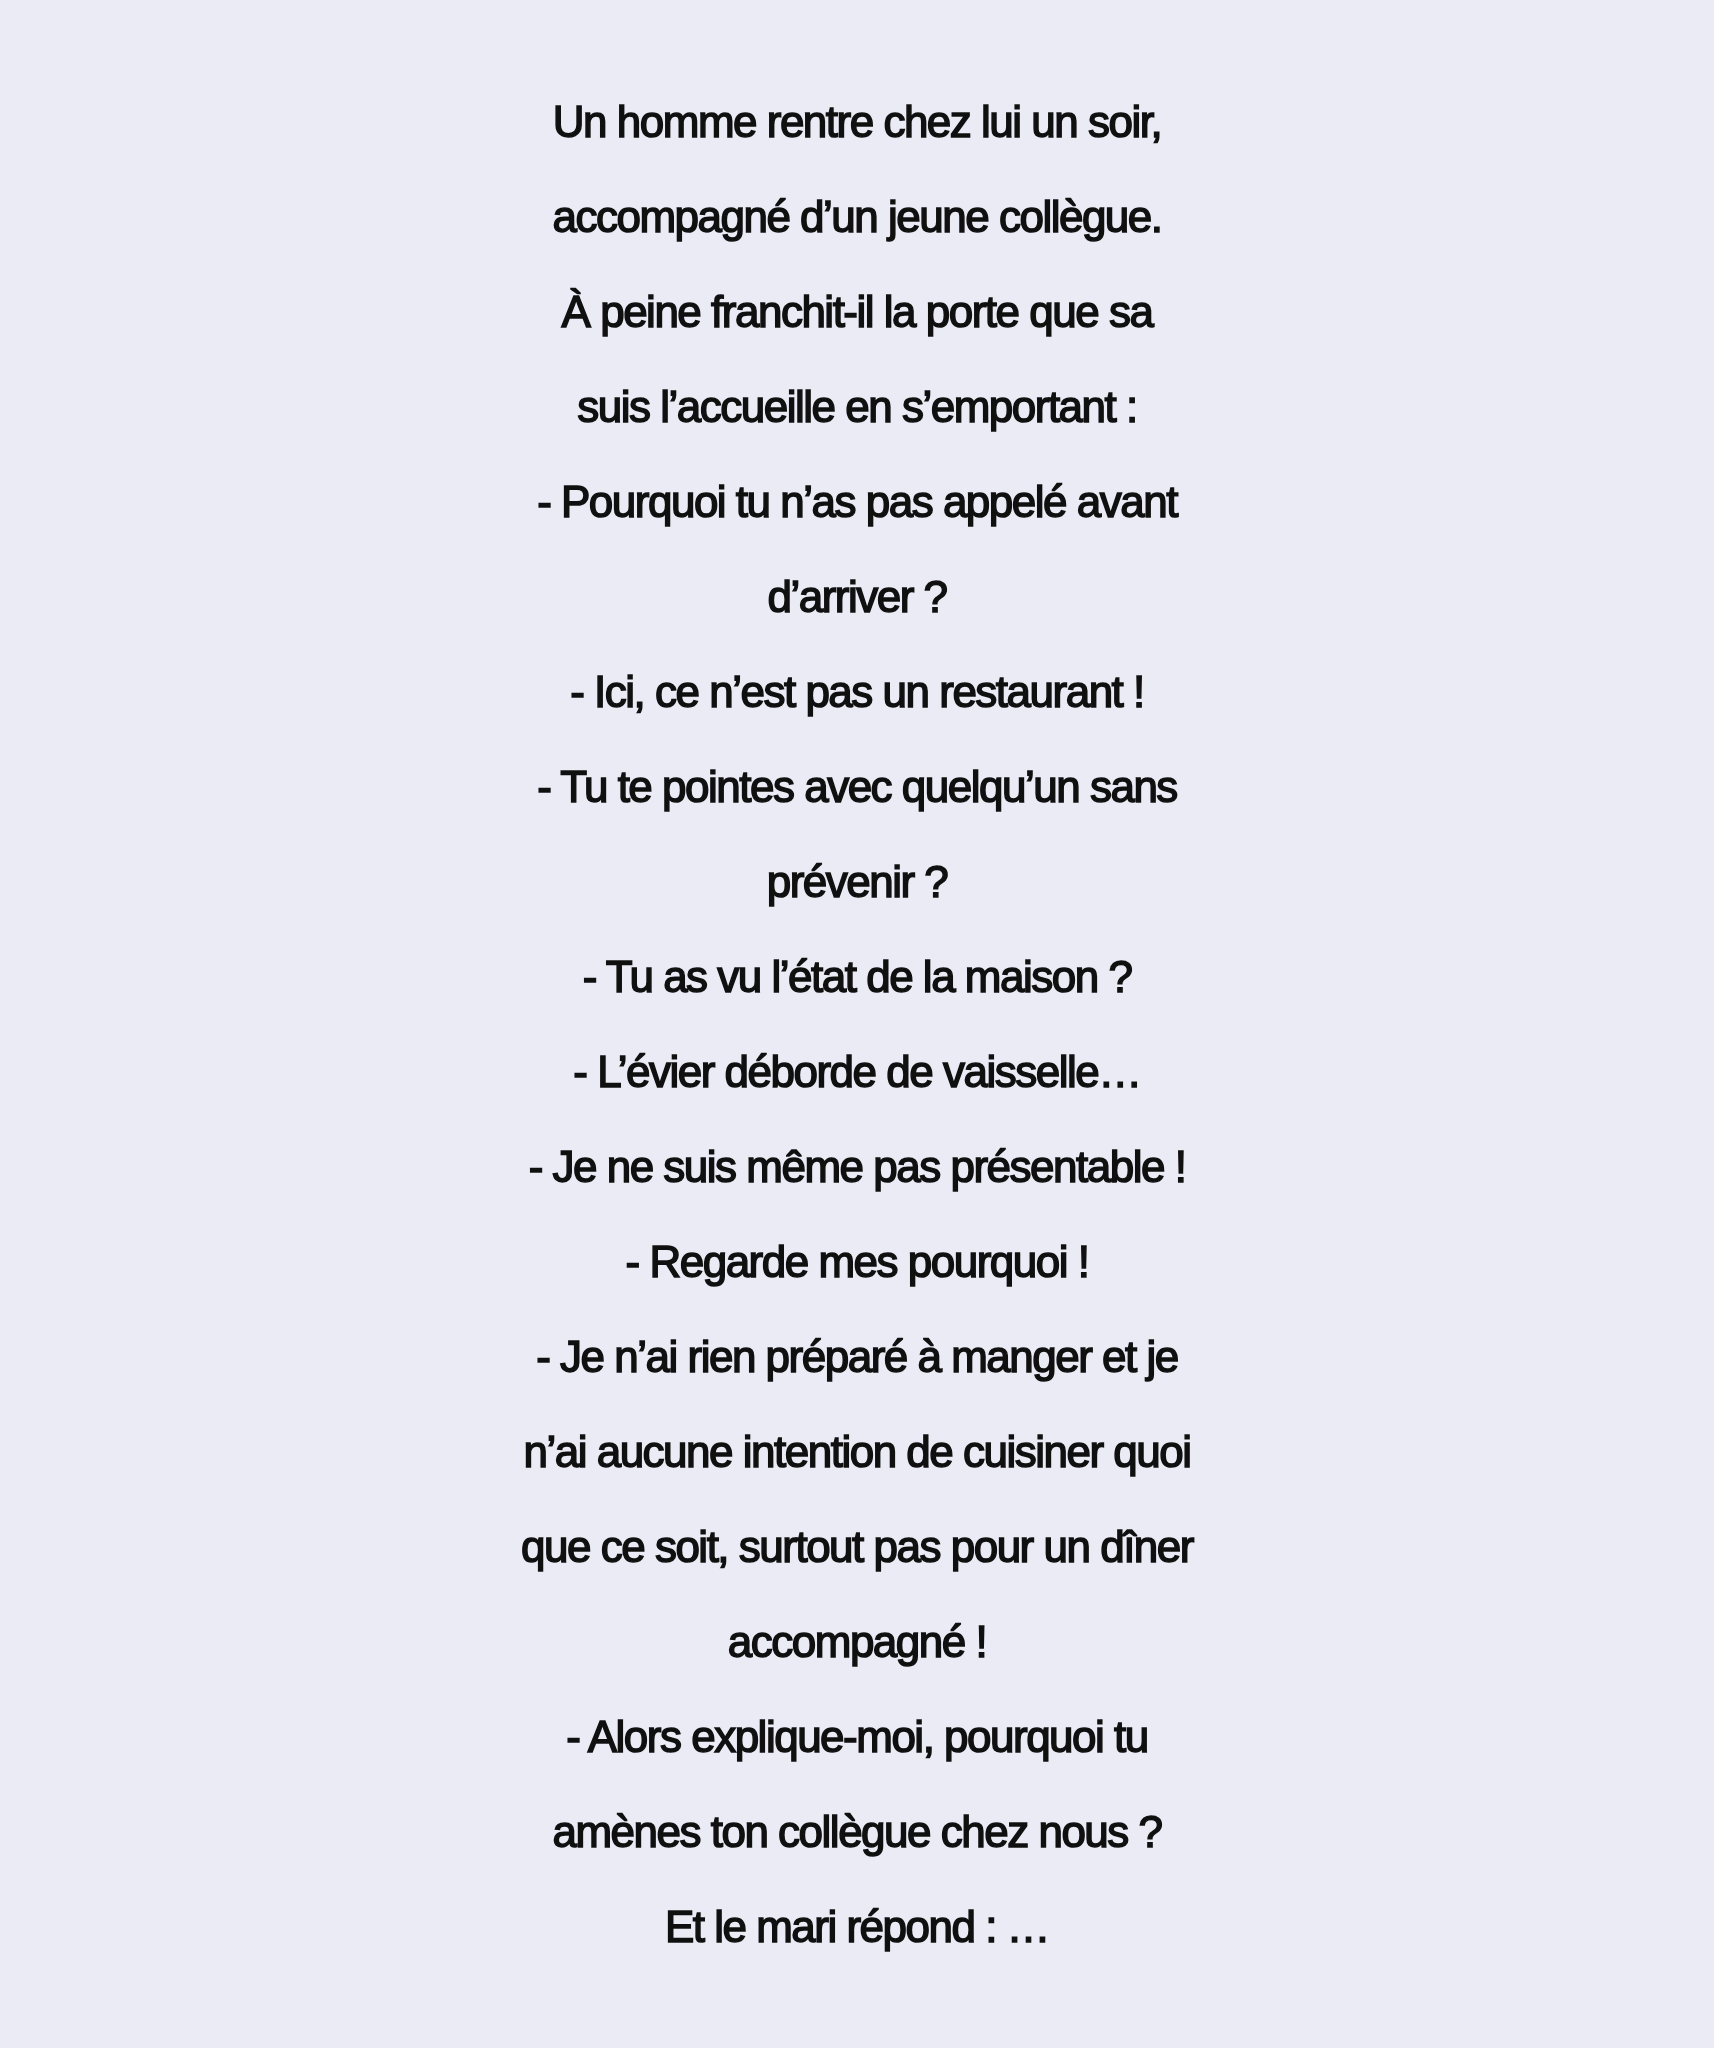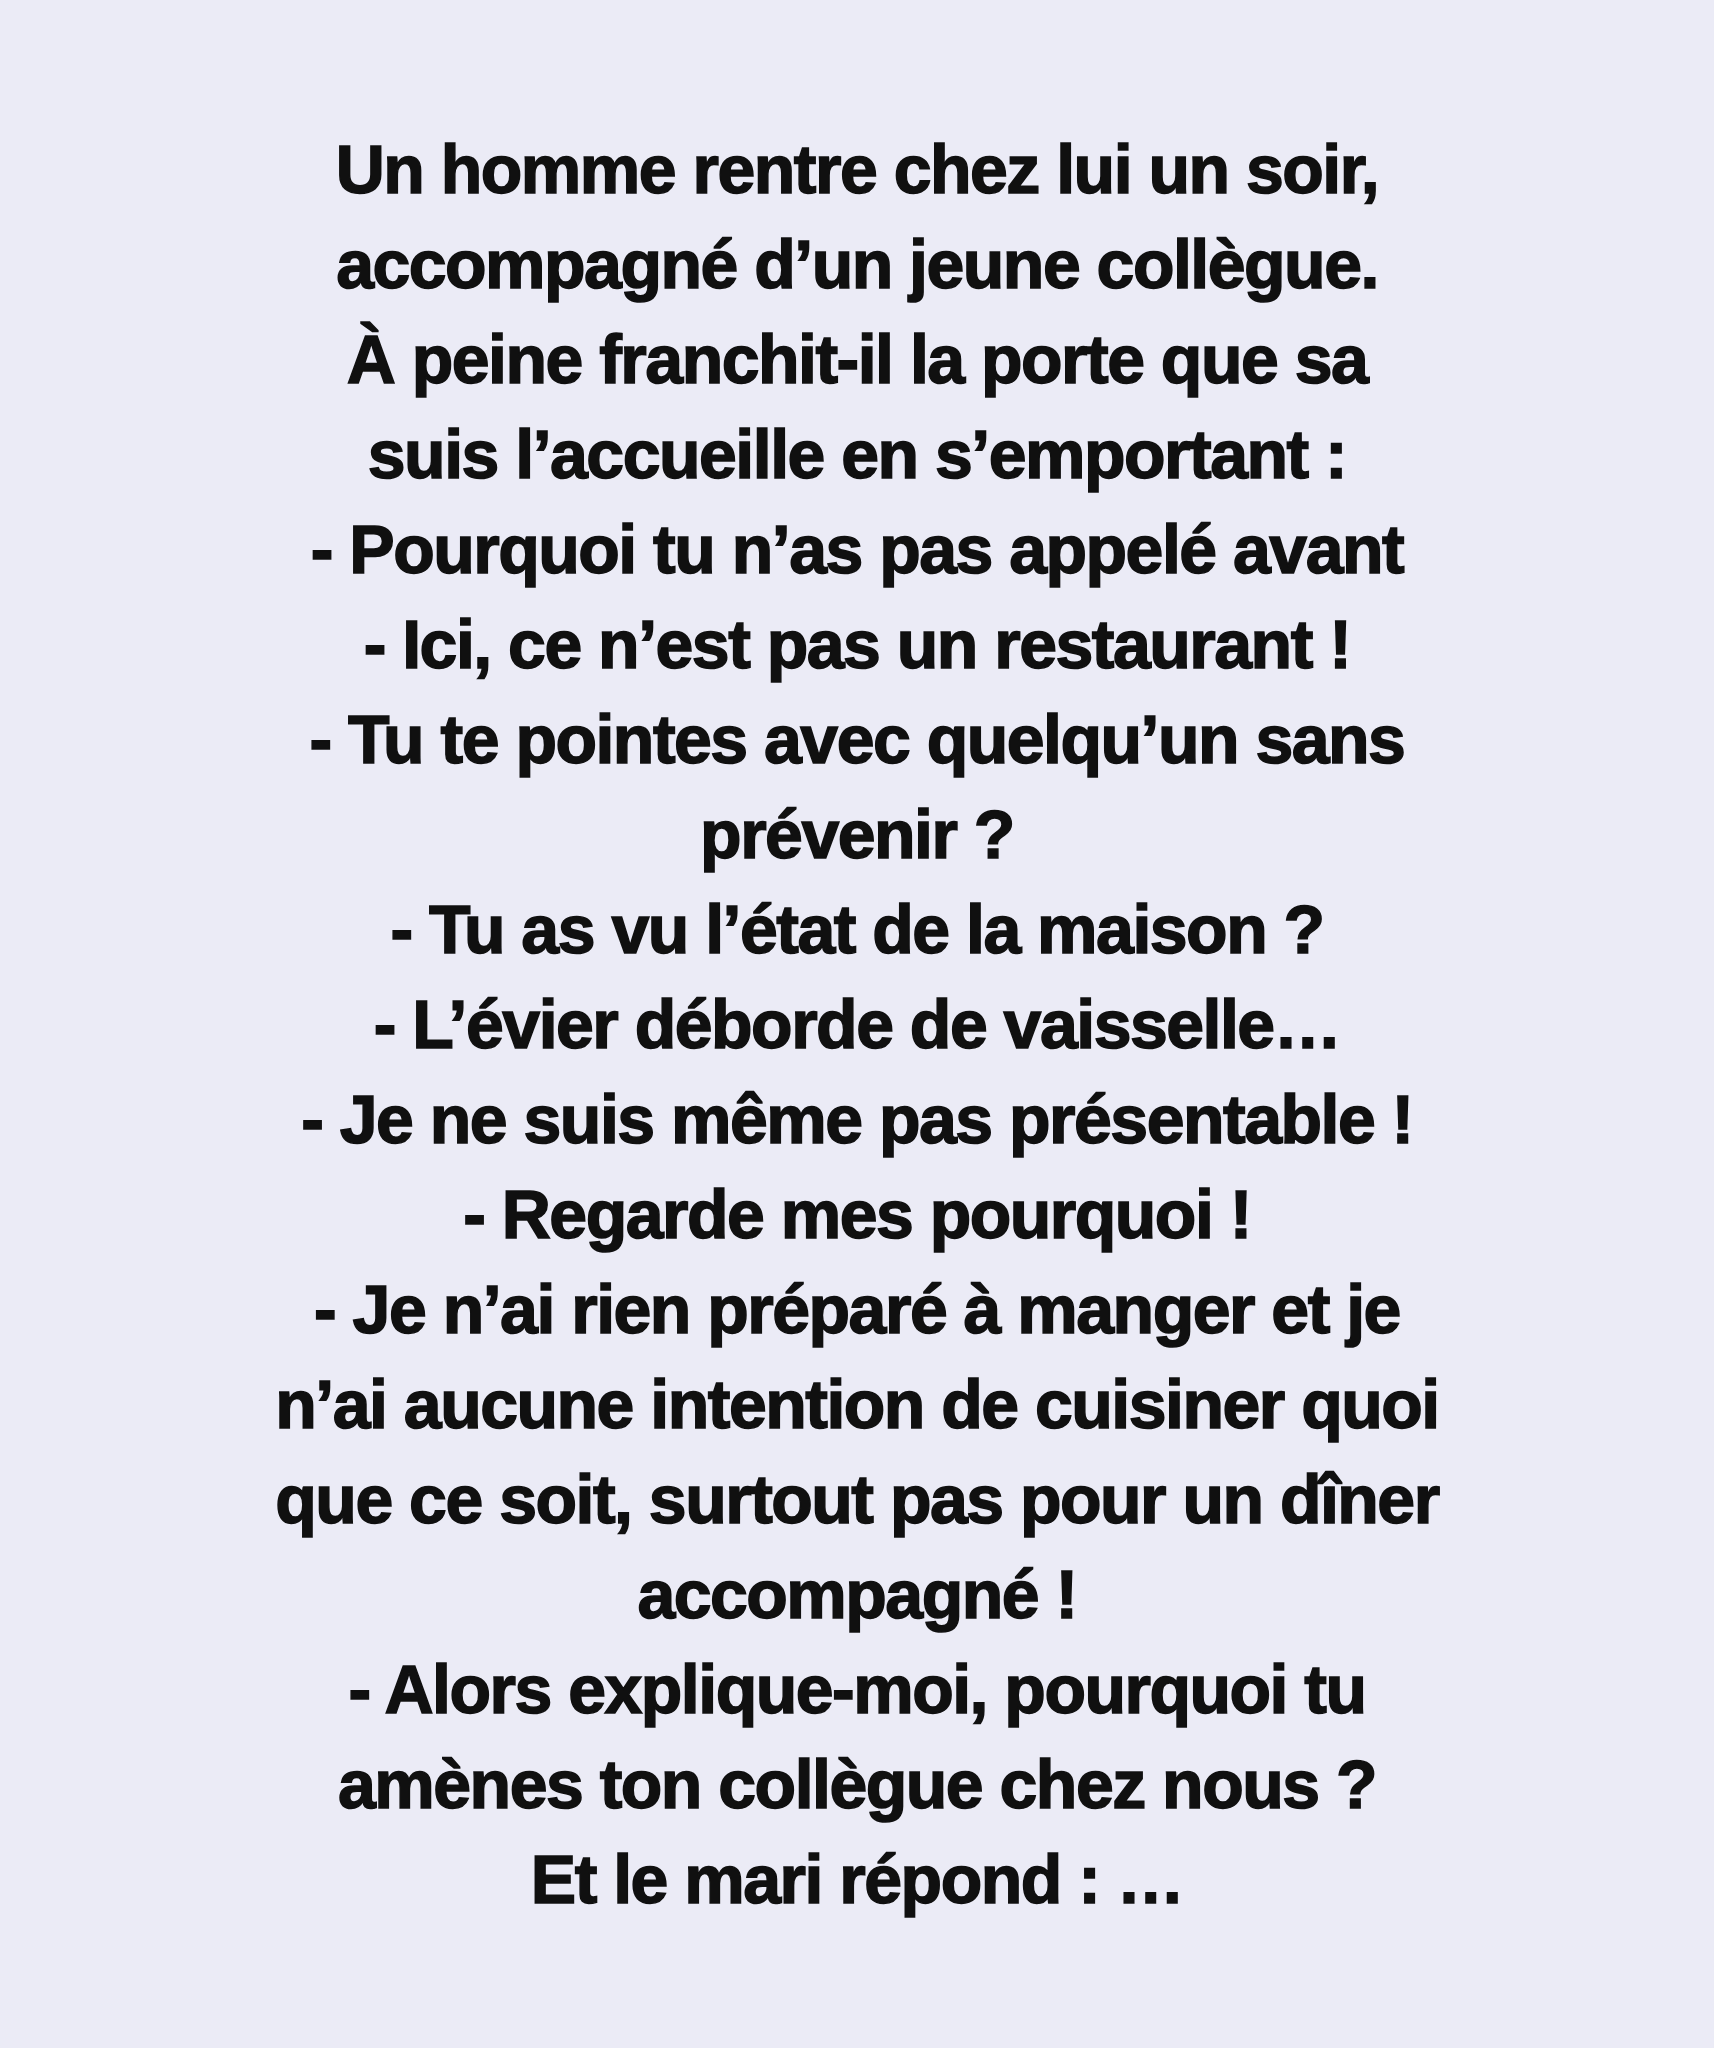--- a/index.html
+++ b/index.html
@@ -17,39 +17,40 @@
     width: 1714px;
     height: 2048px;
     display: flex;
     flex-direction: column;
     justify-content: center;
     align-items: center;
     box-sizing: border-box;
     padding: 10px 40px;
   }
   .joke-line {
-    font-weight: 700;
-    font-size: 68px;
+    font-weight: 400;
+    font-size: 44px;
     line-height: 95px;
     letter-spacing: -1.5px;
     color: #101010;
     text-align: left;
     white-space: nowrap;
     -webkit-text-stroke: 1.5px #101010; 
   }
 </style>
 </head>
 <body>
 
 <div class="joke-wrap">
     <div class="joke-line">Un homme rentre chez lui un soir,</div>
     <div class="joke-line">accompagné d’un jeune collègue.</div>
     <div class="joke-line">À peine franchit-il la porte que sa</div>
     <div class="joke-line">suis l’accueille en s’emportant :</div>
     <div class="joke-line">- Pourquoi tu n’as pas appelé avant</div>
+    <div class="joke-line">d’arriver ?</div>
     <div class="joke-line">- Ici, ce n’est pas un restaurant !</div>
     <div class="joke-line">- Tu te pointes avec quelqu’un sans</div>
     <div class="joke-line">prévenir ?</div>
     <div class="joke-line">- Tu as vu l’état de la maison ?</div>
     <div class="joke-line">- L’évier déborde de vaisselle…</div>
     <div class="joke-line">- Je ne suis même pas présentable !</div>
     <div class="joke-line">- Regarde mes pourquoi !</div>
     <div class="joke-line">- Je n’ai rien préparé à manger et je</div>
     <div class="joke-line">n’ai aucune intention de cuisiner quoi</div>
     <div class="joke-line">que ce soit, surtout pas pour un dîner</div>

